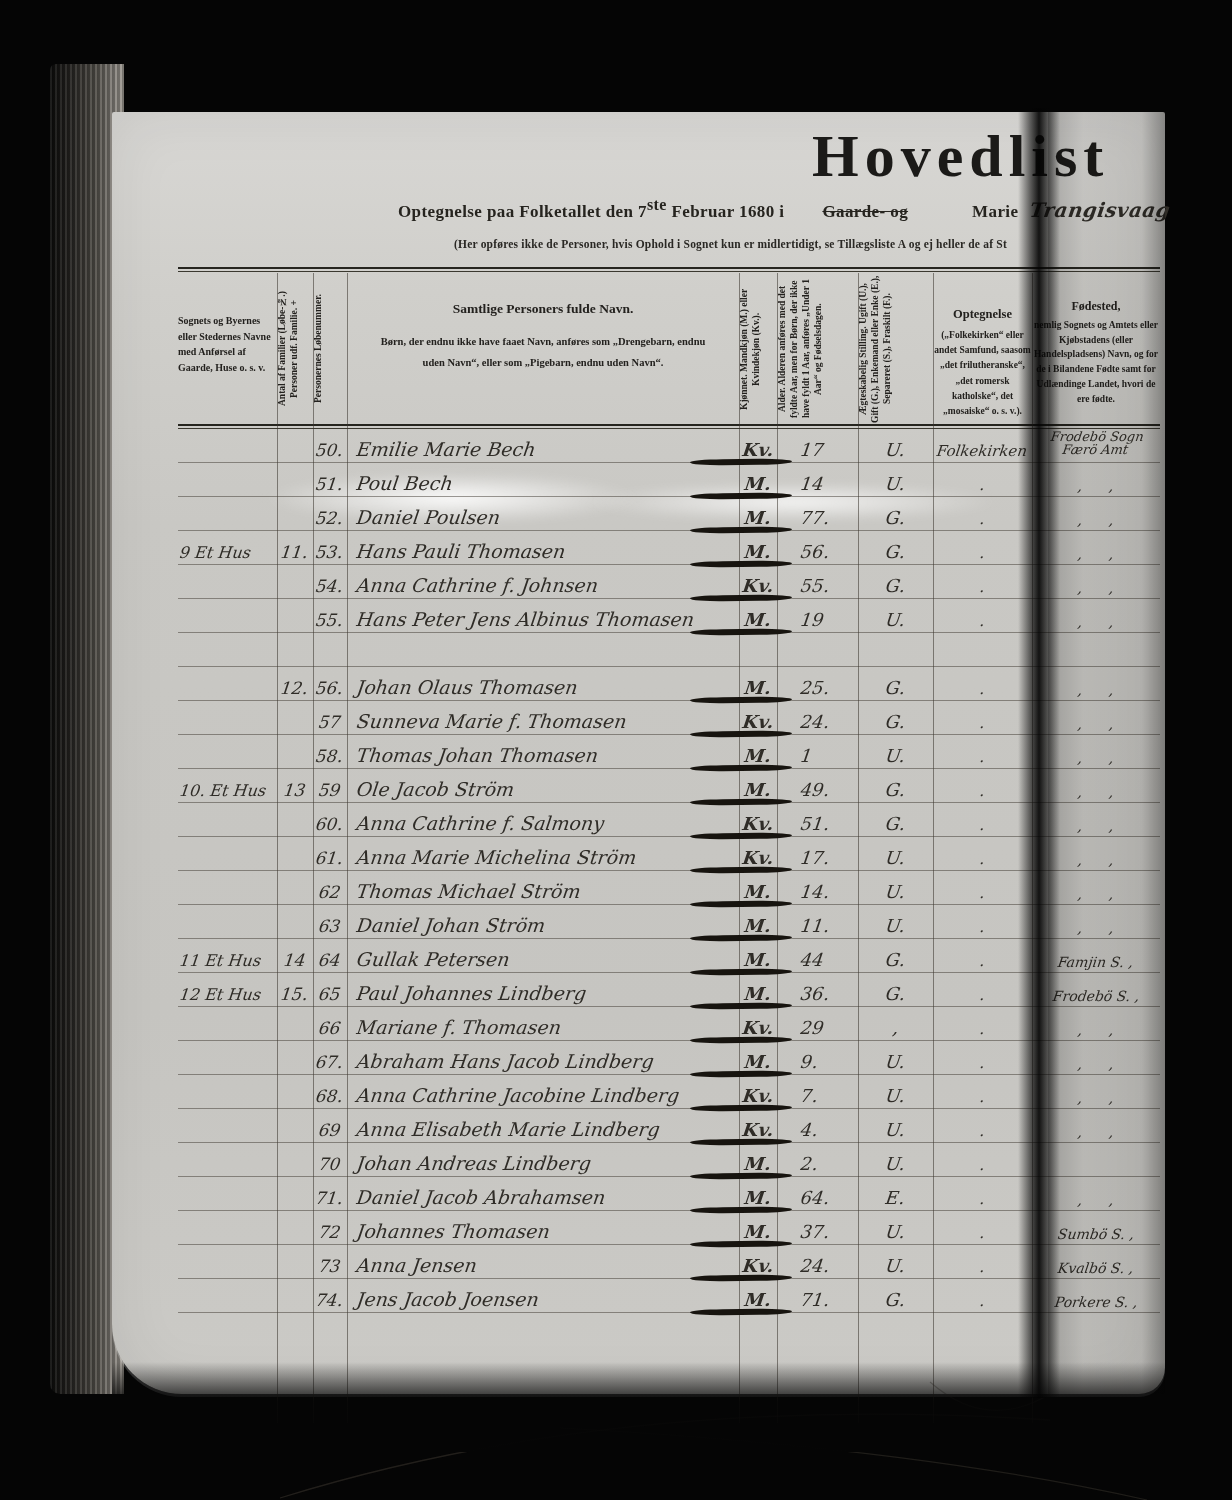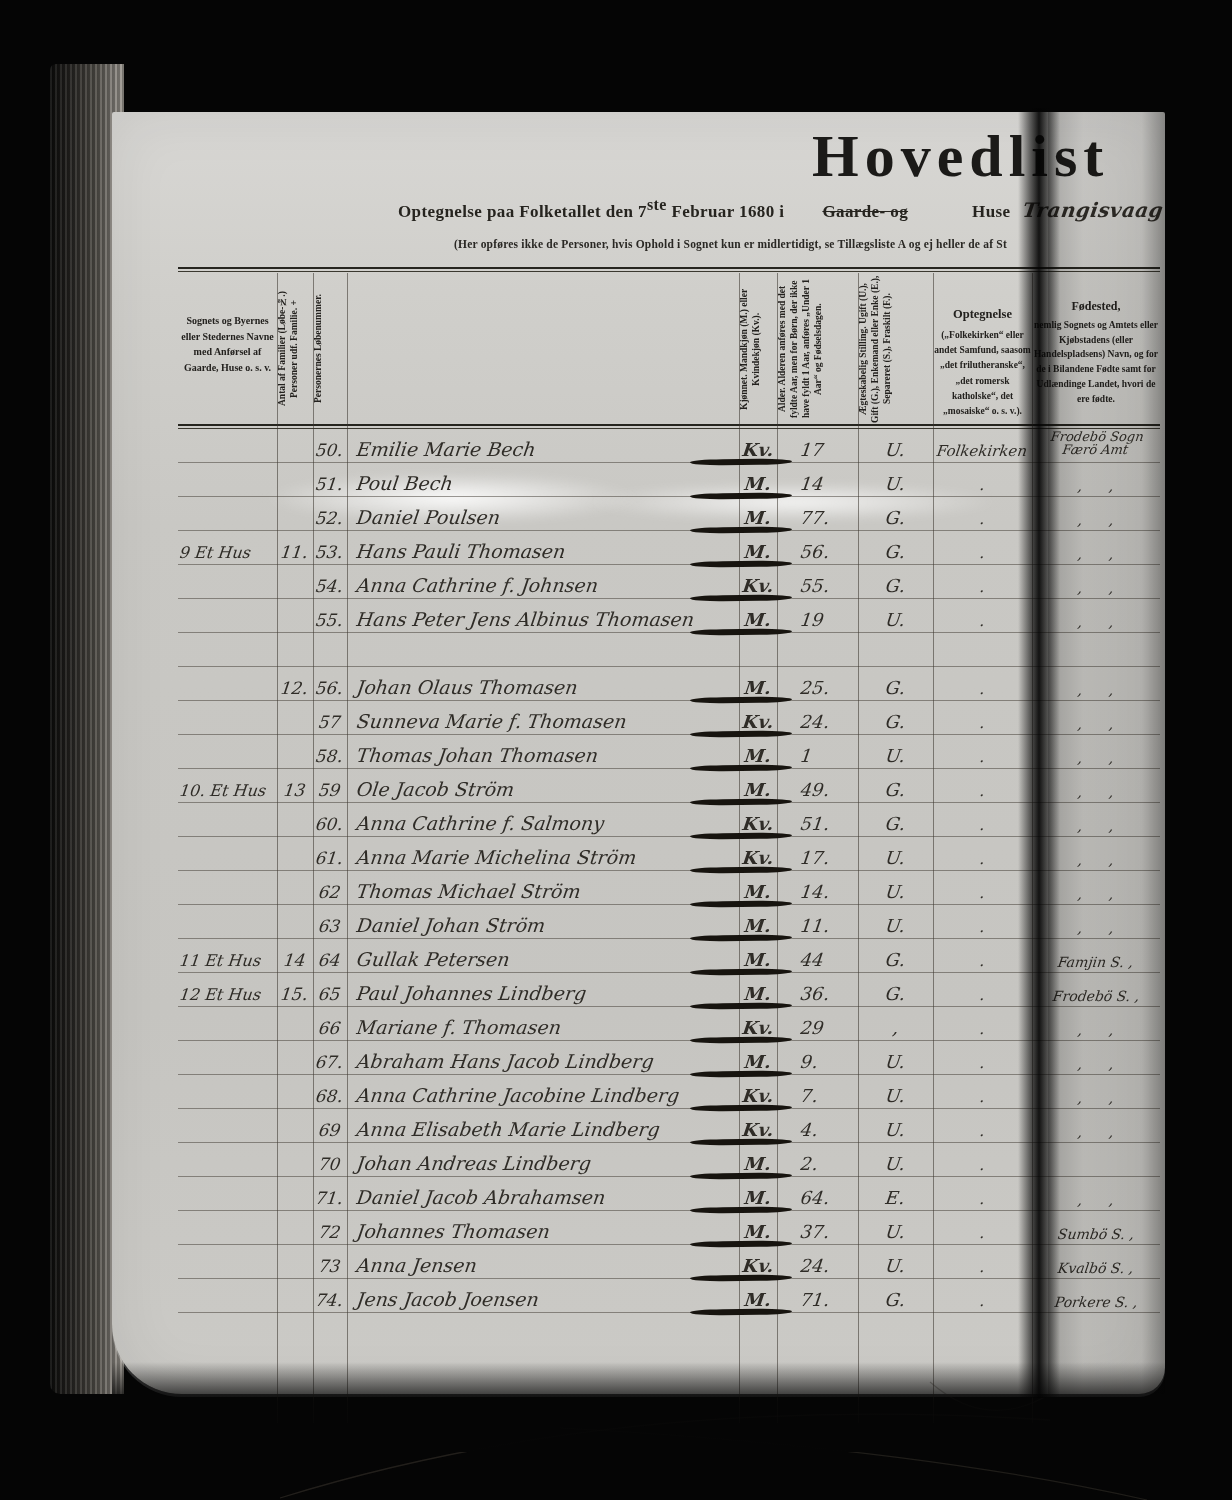--- a/index.html
+++ b/index.html
@@ -47,21 +47,21 @@
   .hw-place{font-size:20px;margin-left:12px;}
 
   
   .table{position:absolute;left:66px;top:155px;width:982px;height:1160px;}
   .rule-top{position:absolute;left:0;top:0;width:982px;height:5px;
     border-top:2px solid #26251f;border-bottom:1px solid #3a382f;}
   .rule-mid{position:absolute;left:0;top:157px;width:982px;height:5px;
     border-top:2px solid #26251f;border-bottom:1px solid #3a382f;}
   .vline{position:absolute;top:6px;width:1px;height:1150px;background:rgba(55,50,42,0.55);}
   .hdr{position:absolute;top:8px;height:152px;overflow:hidden;}
-  .hdr-place{left:0;width:99px;font-size:10px;font-weight:bold;text-align:center;
+  .hdr-place{left:0;width:99px;font-size:10px;font-weight:bold;
     padding-top:38px;line-height:1.55;}
   .vert{writing-mode:vertical-rl;transform:rotate(180deg);height:148px;width:100%;
     font-size:9.5px;font-weight:bold;line-height:1.25;text-align:center;}
   .hdr-fam{left:99px;width:36px;}
   .hdr-pno{left:135px;width:34px;}
   .hdr-name{left:169px;width:392px;text-align:center;}
   .name-title{font-size:13.5px;font-weight:bold;margin-top:26px;}
   .name-sub{font-size:10.5px;font-weight:bold;margin-top:14px;line-height:2.0;width:340px;
     margin-left:auto;margin-right:auto;}
   .hdr-sex{left:561px;width:38px;}
@@ -97,21 +97,21 @@
 <div class="stage">
   <div class="spine"></div>
 
   <div class="page">
     <div class="glare g1"></div>
     <div class="glare g2"></div>
 
     <div class="title">Hovedlist</div>
 
     <div class="subtitle">
-      <span>Optegnelse paa Folketallet den 7</span><sup>ste</sup><span> Februar 1680 i</span><span class="struck">Gaarde- og</span><span class="huse">Huse</span><span class="hw hw-place">Trangisvaag</span>
+      <span>Optegnelse paa Folketallet den 7</span><sup>ste</sup><span> Februar 1680 i</span><span class="struck">Gaarde- og</span><span class="huse">Marie</span><span class="hw hw-place">Trangisvaag</span>
     </div>
 
     <div class="note">(Her opføres ikke de Personer, hvis Ophold i Sognet kun er midlertidigt, se Tillægsliste A og ej heller de af St</div>
 
     <div class="table">
       <div class="rule-top"></div>
       <div class="rule-mid"></div>
 
       <div class="vline" style="left:99px"></div>
       <div class="vline" style="left:135px"></div>
@@ -121,20 +121,24 @@
       <div class="vline" style="left:680px"></div>
       <div class="vline" style="left:755px"></div>
       <div class="vline" style="left:854px"></div>
 
       <div class="hdr hdr-place">Sognets og Byernes eller Stedernes Navne med Anførsel af Gaarde, Huse o. s. v.</div>
       <div class="hdr hdr-fam">
         <div class="vert">Antal af Familier (Løbe-№.) Personer udf. Familie. +</div>
       </div>
       <div class="hdr hdr-pno">
         <div class="vert">Personernes Løbenummer.</div>
+      </div>
+      <div class="hdr hdr-name">
+        <div class="name-title">Samtlige Personers fulde Navn.</div>
+        <div class="name-sub">Børn, der endnu ikke have faaet Navn, anføres som „Drengebarn, endnu uden Navn“, eller som „Pigebarn, endnu uden Navn“.</div>
       </div>
       <div class="hdr hdr-sex">
         <div class="vert">Kjønnet. Mandkjøn (M.) eller Kvindekjøn (Kv.).</div>
       </div>
       <div class="hdr hdr-age">
         <div class="vert">Alder. Alderen anføres med det fyldte Aar, men for Børn, der ikke have fyldt 1 Aar, anføres „Under 1 Aar“ og Fødselsdagen.</div>
       </div>
       <div class="hdr hdr-status">
         <div class="vert">Ægteskabelig Stilling. Ugift (U.), Gift (G.), Enkemand eller Enke (E.), Separeret (S.), Fraskilt (F.).</div>
       </div>

